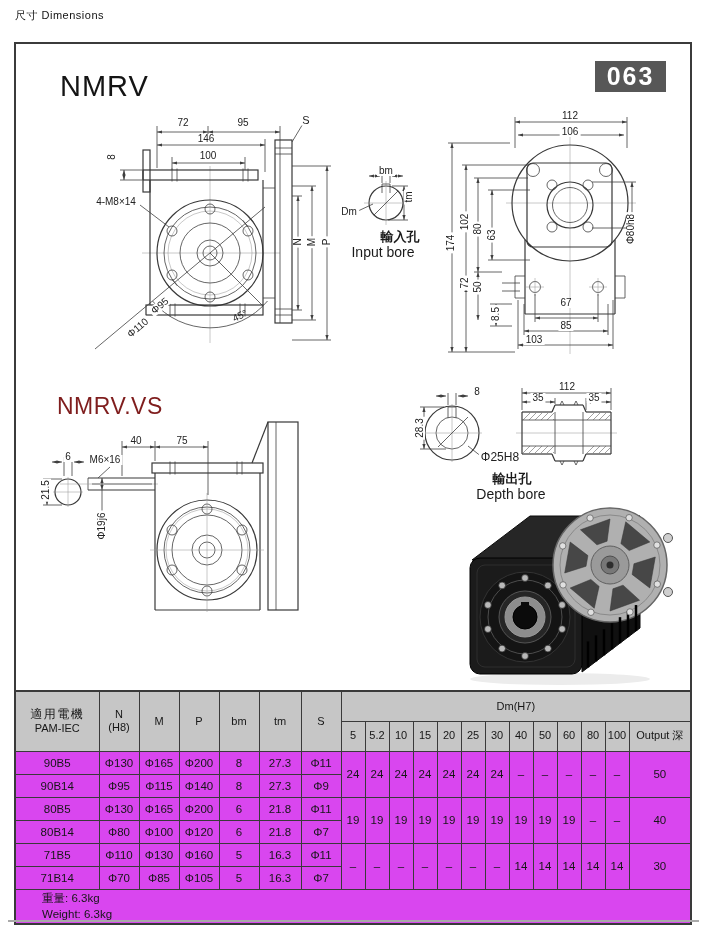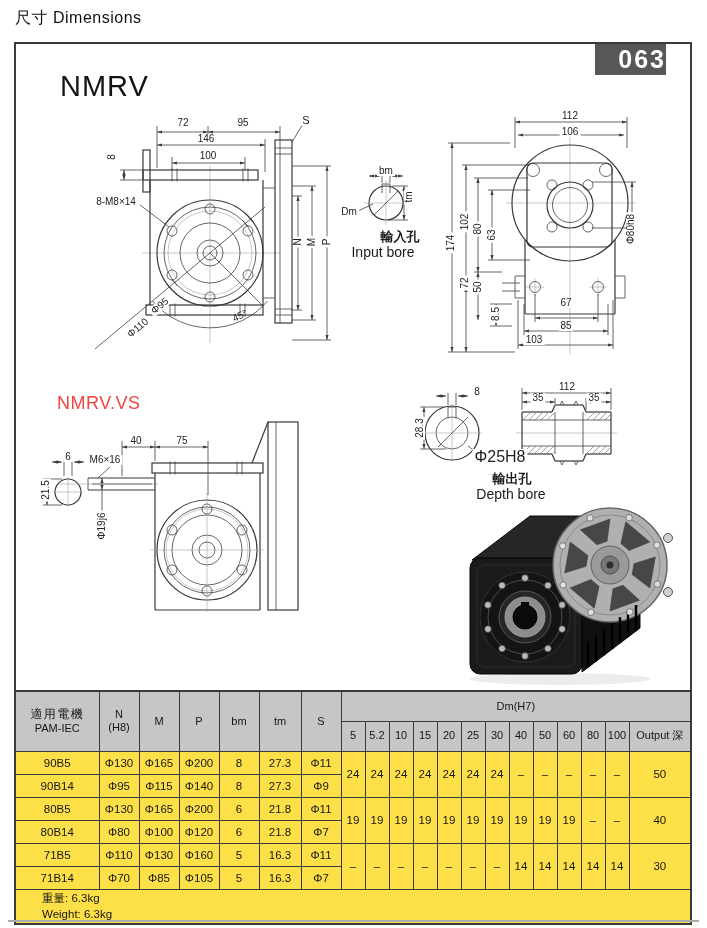--- a/index.html
+++ b/index.html
@@ -1,37 +1,37 @@
 <!DOCTYPE html>
 <html><head>
 <meta charset="utf-8">
 <style>
   html,body{margin:0;padding:0}
   body{width:707px;height:928px;position:relative;background:#fff;overflow:hidden;
        font-family:"Liberation Sans","DejaVu Sans",sans-serif;color:#1a1a1a;}
   .abs{position:absolute}
   .frame{left:14px;top:42px;width:678px;height:871px;border:2px solid #3b3b3b;box-sizing:border-box;background:#fff}
-  .page-title{left:15px;top:8px;font-size:16px;letter-spacing:.5px;color:#111}
+  .page-title{left:15px;top:8px;font-size:11px;letter-spacing:.5px;color:#111}
   .model{left:60px;top:70px;font-size:29px;letter-spacing:1px;color:#141414}
-  .model-vs{left:57px;top:393px;font-size:18px;letter-spacing:.5px;color:#ef4444}
-  .badge{left:595px;top:44px;width:71px;height:31px;background:#575757;color:#fff;
-         font-size:25px;font-weight:bold;text-align:right;line-height:31px;letter-spacing:2px}
+  .model-vs{left:57px;top:393px;font-size:23px;letter-spacing:.5px;color:#7f1d1d}
+  .badge{left:595px;top:61px;width:71px;height:31px;background:#575757;color:#fff;
+         font-size:25px;font-weight:bold;text-align:center;line-height:31px;letter-spacing:2px}
   .dim{position:absolute;font-size:10px;color:#222;background:#fff;padding:0 2px;white-space:nowrap;
        transform:translate(-50%,-50%);line-height:1;}
   .dim.rot{transform:translate(-50%,-50%) rotate(-90deg)}
   .dim.diag{transform:translate(-50%,-50%) rotate(-40deg)}
   .dim.tilt{transform:translate(-50%,-50%) rotate(-25deg)}
   .cap{position:absolute;transform:translate(-50%,-50%);font-size:13px;font-weight:bold;white-space:nowrap}
   .capen{position:absolute;transform:translate(-50%,-50%);font-size:14px;white-space:nowrap}
   .draw *{fill:none;stroke:#3f3f3f;stroke-width:.8}
   .draw .pt{stroke-width:1.2;stroke:#383838}
   .draw .cl{stroke:#9a9a9a;stroke-width:.55}
   .draw .hatch{stroke:#555;stroke-width:.55}
   .draw polygon{fill:#3f3f3f;stroke:none}
-  .spec-table{position:absolute;left:14px;top:690px;width:678px;border-collapse:collapse;table-layout:fixed;background:#fde047}
+  .spec-table{position:absolute;left:14px;top:690px;width:678px;border-collapse:collapse;table-layout:fixed;background:#d946ef}
   .spec-table th,.spec-table td{border:1px solid #3a3a3a;text-align:center;padding:0;font-weight:normal;color:#161616}
   .spec-table{border:2px solid #3a3a3a}
   .spec-table thead th{background:#c6c6c6;font-size:11px;line-height:1.2}
   .spec-table thead tr{height:30px}
   .hpam div:first-child{font-size:12px;letter-spacing:1.5px}
   .spec-table tbody td{font-size:11.5px;height:22px}
   .weight-cell{height:29px;text-align:left !important;padding-left:26px !important;font-size:10.5px;line-height:1.45}
 </style>
 </head>
 <body>
@@ -460,21 +460,21 @@
     <circle cx="92.92362483940644" cy="87.44833721937704" r="3.4" fill="#b9b9b9" stroke="#2b2b2b" stroke-width="0.7"></circle>
     <circle cx="107.09120413551099" cy="106.94833721937704" r="3.4" fill="#b9b9b9" stroke="#2b2b2b" stroke-width="0.7"></circle>
   </svg>
 
 <span class="dim" style="left:183px;top:123px">72</span>
 <span class="dim" style="left:243px;top:123px">95</span>
 <span class="dim" style="left:206px;top:139px">146</span>
 <span class="dim" style="left:208px;top:156px">100</span>
 <span class="dim" style="left:306px;top:120px;font-size:11px">S</span>
 <span class="dim rot" style="left:112px;top:157px">8</span>
-<span class="dim" style="left:116px;top:202px">8-M8×14</span>
+<span class="dim" style="left:116px;top:202px">4-M8×14</span>
 <span class="dim rot" style="left:298px;top:242px">N</span>
 <span class="dim rot" style="left:312px;top:242px">M</span>
 <span class="dim rot" style="left:327px;top:242px">P</span>
 <span class="dim diag" style="left:160px;top:306px">Φ95</span>
 <span class="dim diag" style="left:138px;top:328px">Φ110</span>
 <span class="dim tilt" style="left:240px;top:316px;background:none">45°</span>
 
 <span class="dim" style="left:386px;top:171px">bm</span>
 <span class="dim rot" style="left:409px;top:197px">tm</span>
 <span class="dim" style="left:349px;top:212px">Dm</span>
@@ -497,21 +497,21 @@
 
 <span class="dim" style="left:136px;top:441px">40</span>
 <span class="dim" style="left:182px;top:441px">75</span>
 <span class="dim" style="left:68px;top:457px">6</span>
 <span class="dim" style="left:105px;top:460px">M6×16</span>
 <span class="dim rot" style="left:46px;top:490px">21.5</span>
 <span class="dim rot" style="left:102px;top:526px">Φ19j6</span>
 
 <span class="dim" style="left:477px;top:392px">8</span>
 <span class="dim rot" style="left:420px;top:428px">28.3</span>
-<span class="dim" style="left:500px;top:457px;font-size:16px">Φ25H8</span>
+<span class="dim" style="left:500px;top:457px;font-size:12px">Φ25H8</span>
 <span class="cap" style="left:512px;top:479px">輸出孔</span>
 <span class="capen" style="left:511px;top:494px">Depth bore</span>
 <span class="dim" style="left:567px;top:387px">112</span>
 <span class="dim" style="left:538px;top:398px">35</span>
 <span class="dim" style="left:594px;top:398px">35</span>
 
 <table class="spec-table">
   <colgroup>
     <col style="width:84px">
       <col style="width:40px">

